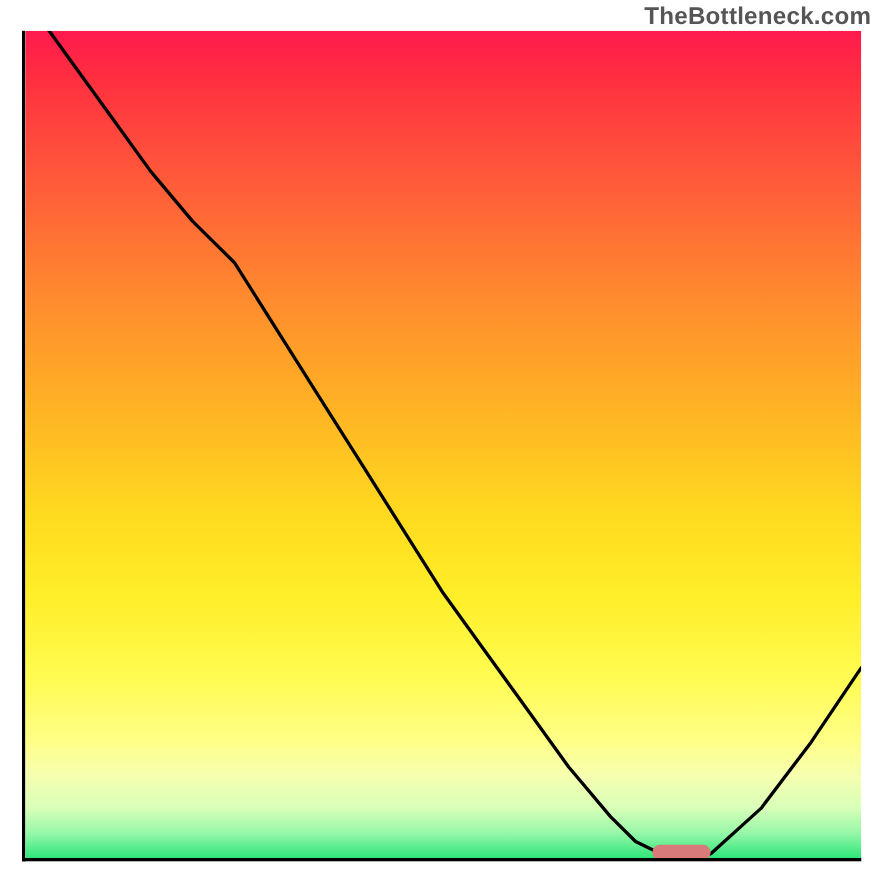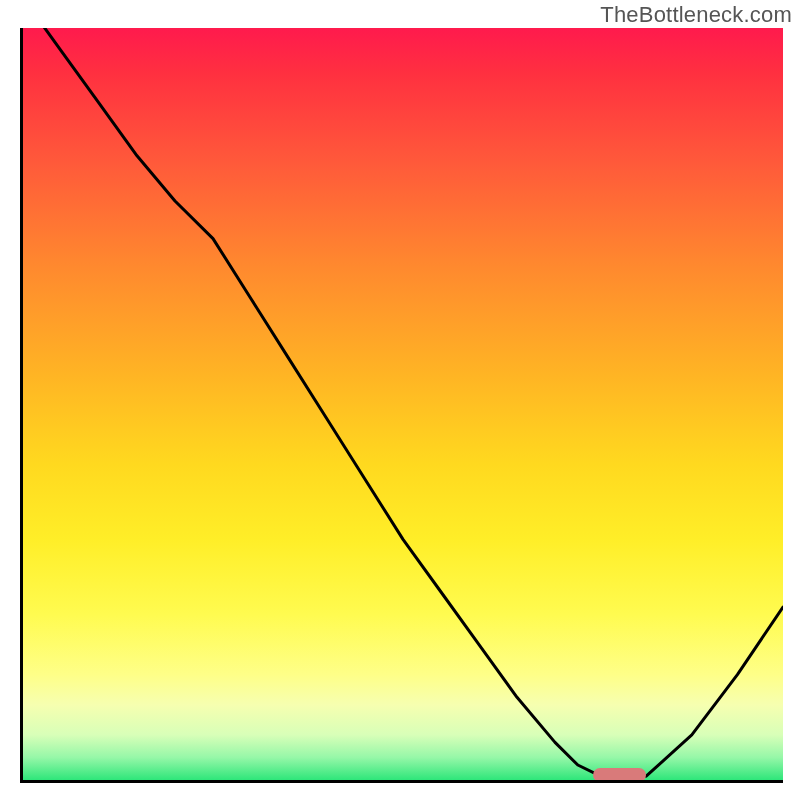--- a/index.html
+++ b/index.html
@@ -13,21 +13,21 @@
   .container {
     position: relative;
     width: 800px;
     height: 800px;
   }
   .watermark {
     position: absolute;
     top: 2px;
     right: 8px;
     font-size: 22px;
-    font-weight: normal;
+    font-weight: bold;
     color: #555;
     z-index: 10;
     letter-spacing: 0.2px;
   }
   .plot-area {
     position: absolute;
     left: 20px;
     top: 28px;
     width: 760px;
     height: 752px;

